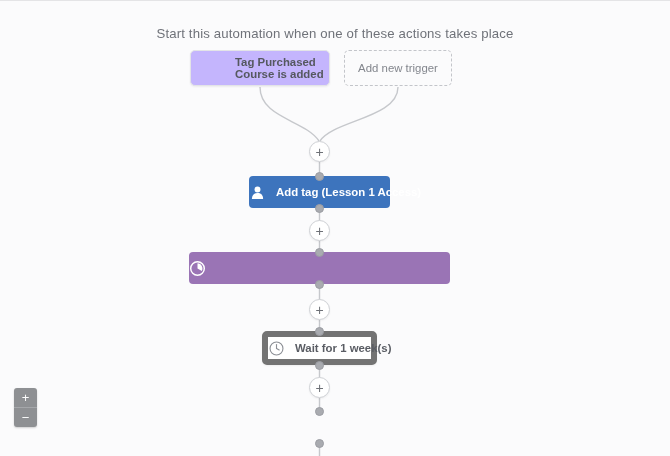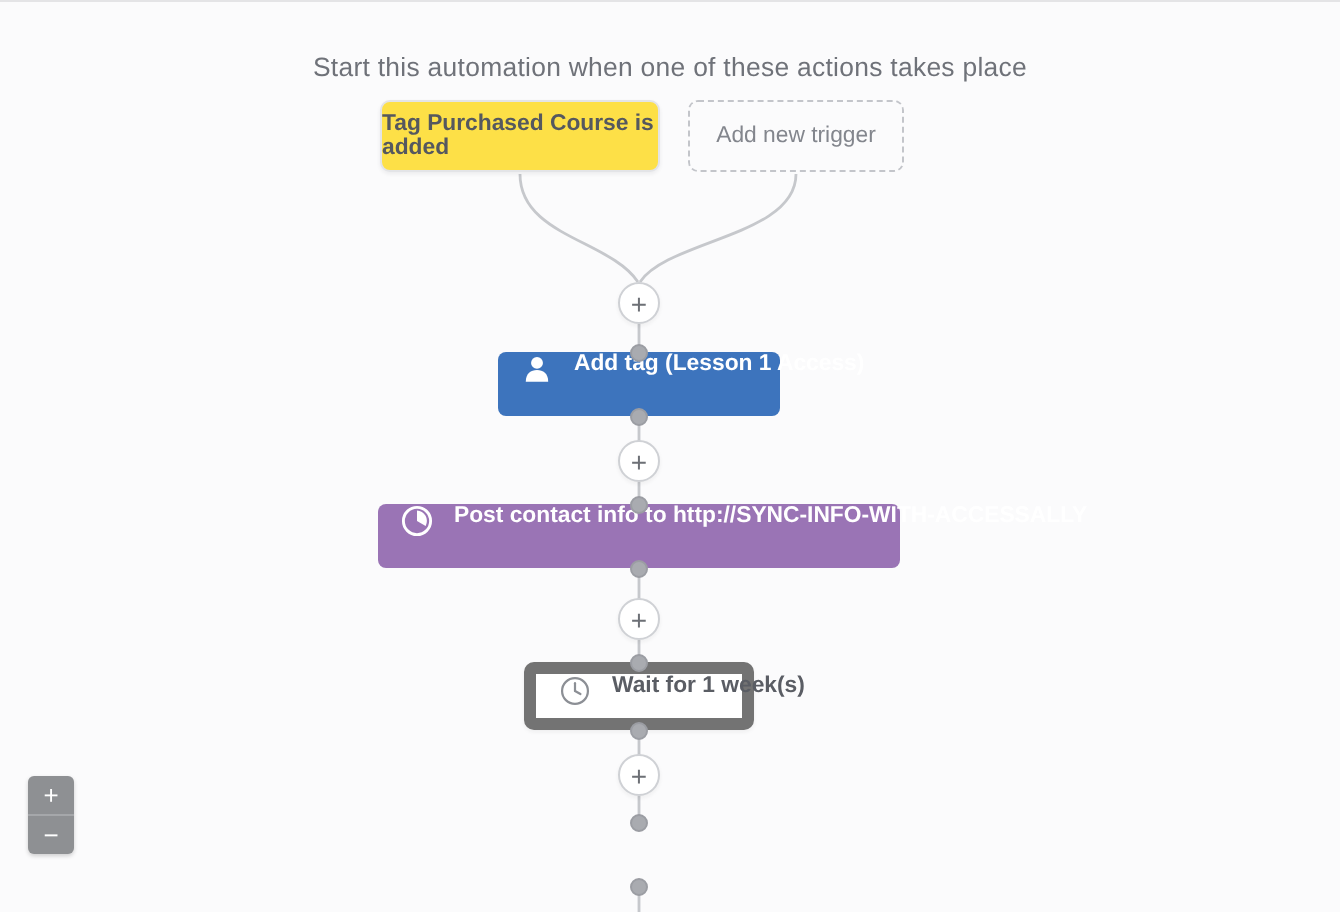--- a/index.html
+++ b/index.html
@@ -50,24 +50,25 @@
     height: 36px;
     border-radius: 5px;
     display: flex;
     align-items: center;
     justify-content: center;
     font-size: 11.4px;
     font-weight: bold;
     box-sizing: border-box;
   }
   .trigger.solid {
-    background: #fde047;
+    background: #c4b5fd;
     border: 1px solid #e3e4e7;
     color: #55585f;
     box-shadow: 0 1px 2px rgba(30,32,40,.07);
+    padding-left: 44px;
   }
   .trigger.dashed {
     background: transparent;
     border: 1px dashed #c3c5ca;
     color: #83868d;
     font-weight: normal;
     text-align: center;
   }
   #trigger-purchased { left: 190px; top: 50px; width: 140px; }
   #trigger-add-new   { left: 344px; top: 50px; width: 108px; }
@@ -93,22 +94,22 @@
   #plus-2 { left: 309px; top: 220px; }
   #plus-3 { left: 309px; top: 299px; }
   #plus-4 { left: 309px; top: 377px; }
 
   
   .node {
     position: absolute;
     height: 32px;
     border-radius: 4px;
     display: flex;
-    box-sizing: border-box;
-    padding-left: 11px;
+    align-items: center;
+    box-sizing: border-box;
     font-size: 11.4px;
     font-weight: bold;
     white-space: nowrap;
   }
   .node .nico {
     width: 17px; height: 17px;
     margin-right: 10px;
     flex: 0 0 auto;
     display: block;
   }
@@ -214,21 +215,20 @@
     <span>Add tag (Lesson 1 Access)</span>
   </div>
   <div class="dot" style="left:315px; top:172px;"></div>
   <div class="dot" style="left:315px; top:204px;"></div>
 
   <div class="node purple" id="node-post">
     <svg class="nico" viewBox="0 0 20 20">
       <circle cx="10" cy="10" r="8" fill="none" stroke="#ffffff" stroke-width="1.7"></circle>
       <path d="M 10 10 L 10 3.8 A 6.2 6.2 0 0 1 15.1 12.9 Z" fill="#ffffff"></path>
     </svg>
-    <span>Post contact info to http://SYNC-INFO-WITH-ACCESSALLY</span>
   </div>
   <div class="dot" style="left:315px; top:248px;"></div>
   <div class="dot" style="left:315px; top:280px;"></div>
 
   <div class="node white" id="node-wait">
     <svg class="nico" viewBox="0 0 20 20">
       <circle cx="10" cy="10" r="7.6" fill="none" stroke="#8c8f95" stroke-width="1.3"></circle>
       <line x1="10" y1="10" x2="10" y2="5.4" stroke="#8c8f95" stroke-width="1.3" stroke-linecap="round"></line>
       <line x1="10" y1="10" x2="13.2" y2="11.8" stroke="#8c8f95" stroke-width="1.3" stroke-linecap="round"></line>
     </svg>

